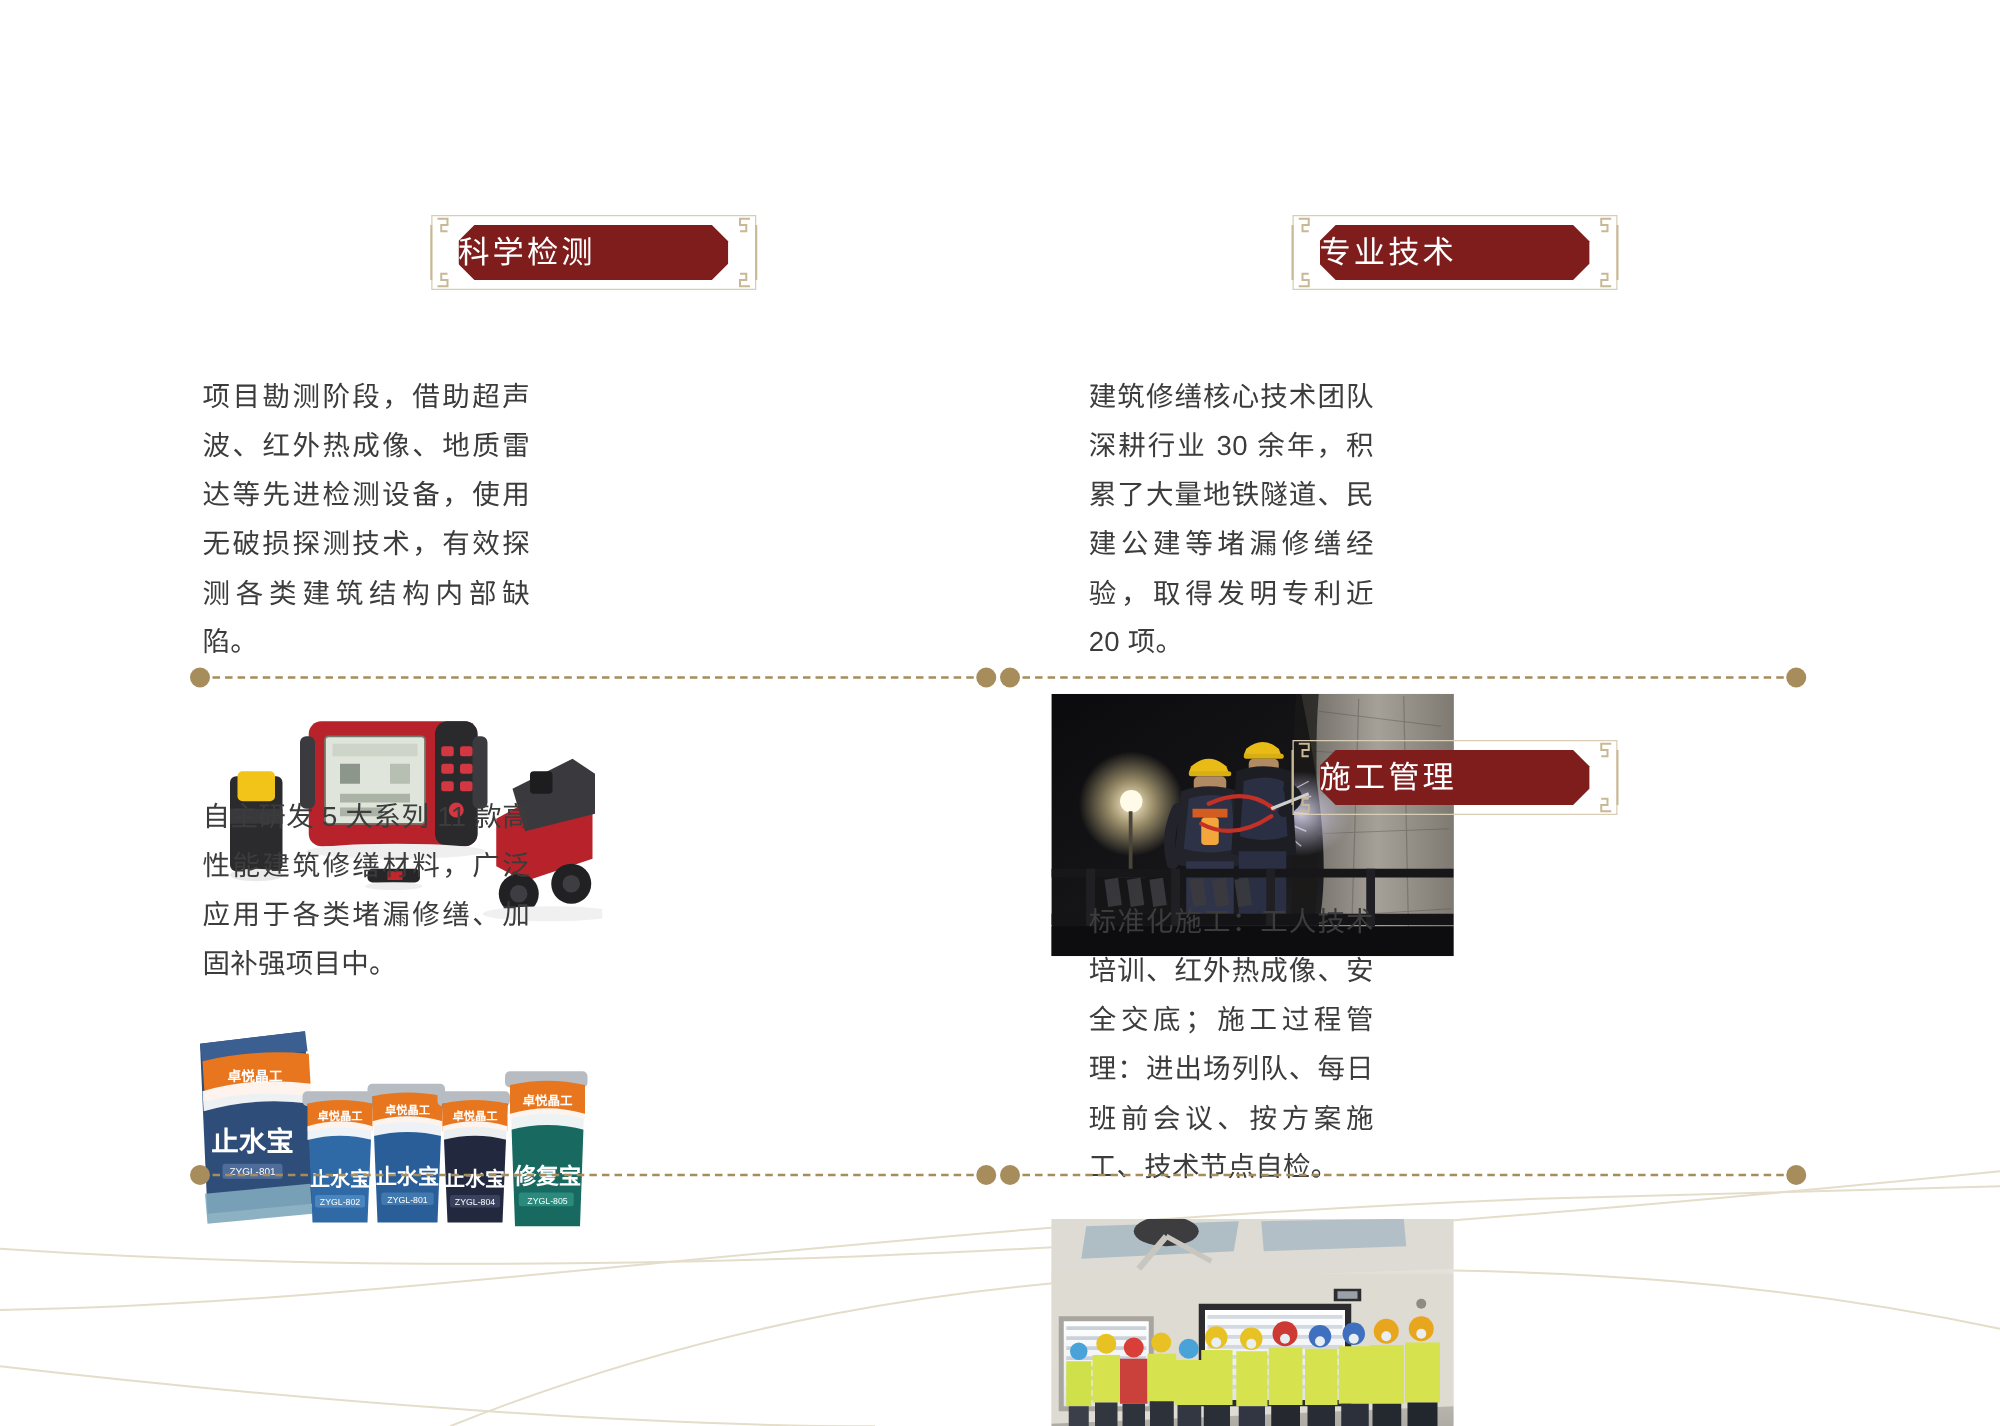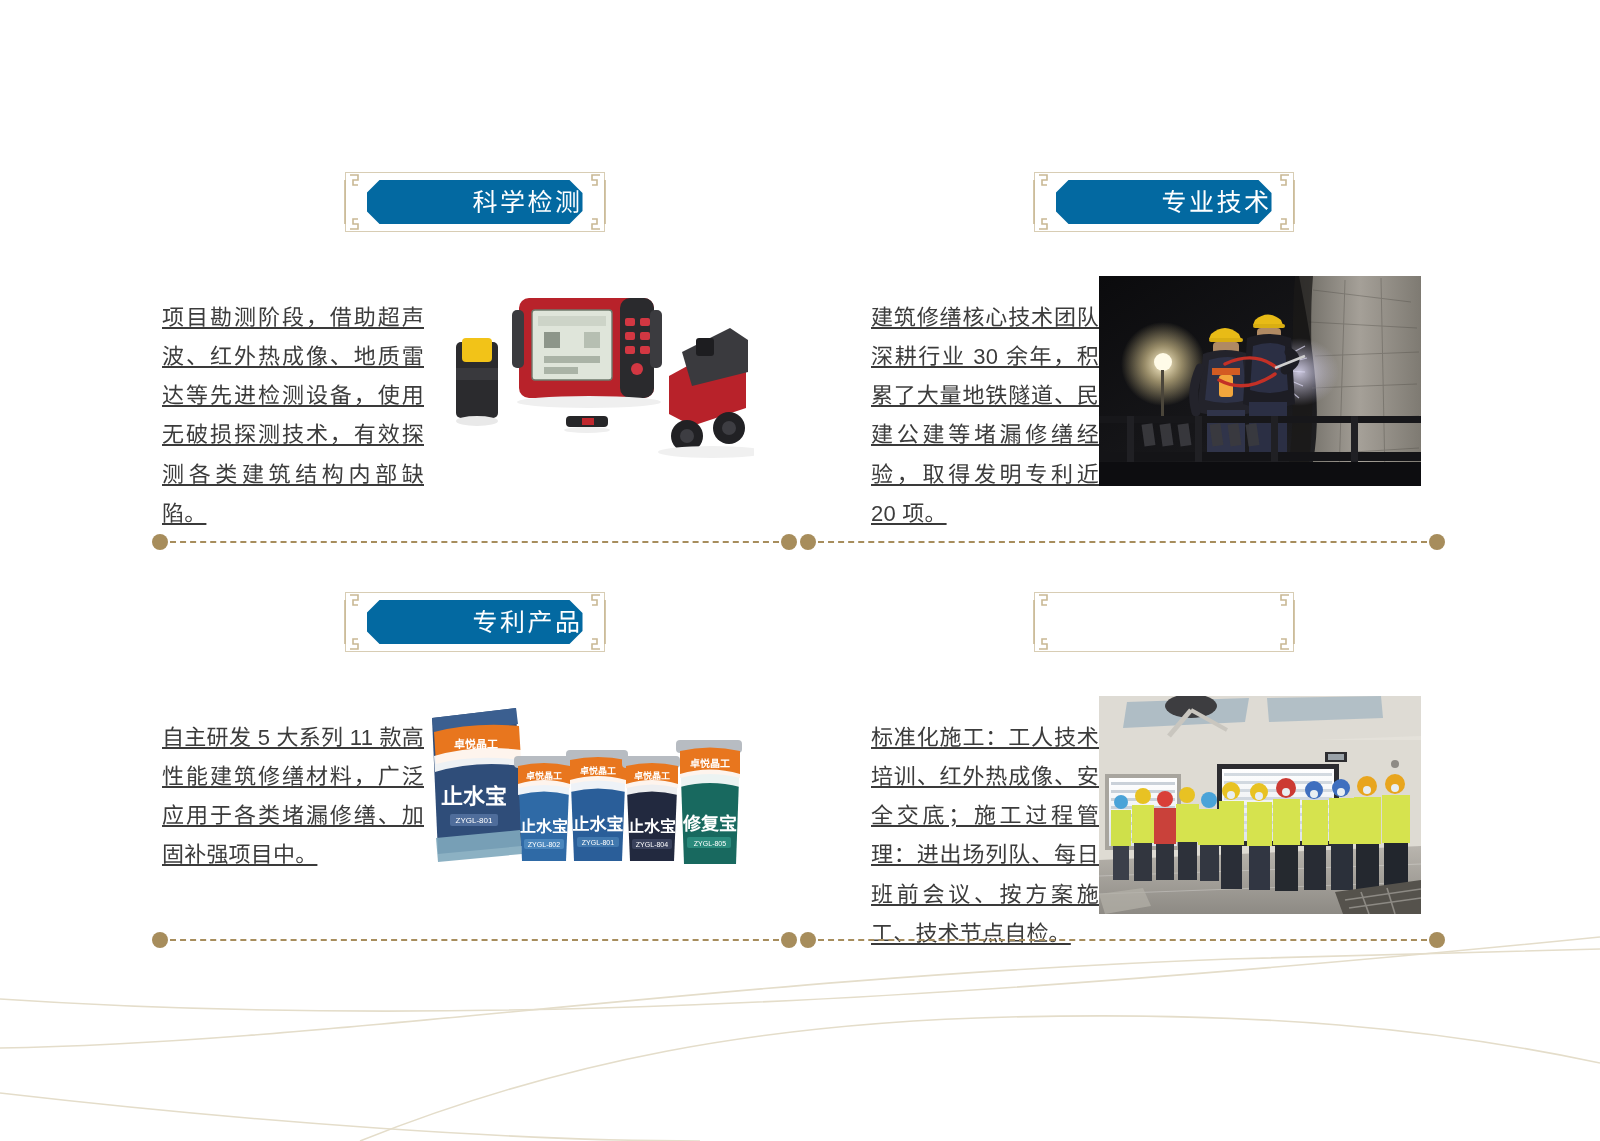--- a/index.html
+++ b/index.html
@@ -73,45 +73,45 @@
   .corner.tl { left: -4px; top: 12px; }
   .corner.tr { right: -4px; top: 12px; transform: scaleX(-1); }
 
   
   .plaque-tablet {
     position: absolute;
     left: 22px;
     right: 22px;
     top: 20px;
     bottom: 20px;
-    background: #0369a1;
+    background: #7f1d1d;
     -webkit-clip-path: polygon(13px 0, calc(100% - 13px) 0, 100% 13px, 100% calc(100% - 13px), calc(100% - 13px) 100%, 13px 100%, 0 calc(100% - 13px), 0 13px);
     clip-path: polygon(13px 0, calc(100% - 13px) 0, 100% 13px, 100% calc(100% - 13px), calc(100% - 13px) 100%, 13px 100%, 0 calc(100% - 13px), 0 13px);
     display: flex;
     align-items: center;
-    justify-content: flex-end;
+    justify-content: flex-start;
     z-index: 2;
     font-family: Liberation Serif, serif;
   }
   .plaque-title {
     color: #ffffff;
     font-size: 25px;
     letter-spacing: 2.5px;
     line-height: 1;
     white-space: nowrap;
     font-weight: 400;
   }
 
   
   .content {
     display: flex;
     align-items: flex-start;
     margin-top: 32px;
   }
-  .content.text-first { flex-direction: row; text-decoration: underline; }
+  .content.text-first { flex-direction: column; }
 
   .blurb {
     font-size: 22px;
     line-height: 1.78;
     color: #3c3c3c;
     text-align: justify;
     text-justify: inter-ideograph;
     letter-spacing: 0.2px;
   }
   .panel.c1 .blurb { width: 262px; margin-left: 10px; }
@@ -387,20 +387,91 @@
               <rect x="0" y="186" width="322" height="24" fill="#0d0d10"></rect>
             </g>
           </svg>
         </div>
       </div>
     </div>
   </div>
 
   <div class="panel c1 r2">
 
+
+    <div class="content text-first">
+      <p class="blurb">自主研发 5 大系列 11 款高性能建筑修缮材料，广泛应用于各类堵漏修缮、加固补强项目中。</p>
+      <div class="media">
+        <div class="photo">
+          <svg width="322" height="175" viewBox="0 0 322 175" xmlns="http://www.w3.org/2000/svg">
+            <rect width="322" height="175" fill="#ffffff"></rect>
+
+            <g>
+              <path d="M8 22 L92 12 L98 150 L14 158 Z" fill="#2f4d79"></path>
+              <path d="M8 22 L92 12 L94 28 L10 38 Z" fill="#3b5f90"></path>
+              <path d="M10 36 Q50 26, 95 30 L97 64 Q50 58, 12 68 Z" fill="#e8761e"></path>
+              <path d="M10 60 Q52 48, 97 54 L97 70 Q52 64, 11 76 Z" fill="#ffffff" opacity="0.92"></path>
+              <text x="52" y="52" font-family="Liberation Sans, sans-serif" font-size="11" fill="#ffffff" text-anchor="middle" font-weight="bold">卓悦晶工</text>
+              <text x="50" y="108" font-family="Liberation Sans, sans-serif" font-size="22" fill="#ffffff" text-anchor="middle" font-weight="bold">止水宝</text>
+              <rect x="26" y="118" width="48" height="12" rx="2" fill="#4f6d9b"></rect>
+              <text x="50" y="127" font-family="Liberation Sans, sans-serif" font-size="8" fill="#ffffff" text-anchor="middle">ZYGL-801</text>
+              <path d="M12 142 L96 134 L98 158 L14 166 Z" fill="#7fa9bd" opacity="0.9"></path>
+            </g>
+
+            <g>
+              <rect x="90" y="60" width="58" height="12" rx="4" fill="#b7bcc2"></rect>
+              <path d="M94 70 L146 70 L142 165 L98 165 Z" fill="#2f6aa6"></path>
+              <path d="M94 70 Q120 64, 146 70 L146 92 Q120 86, 94 92 Z" fill="#e8761e"></path>
+              <path d="M94 88 Q120 80, 146 88 L146 99 Q120 92, 94 99 Z" fill="#ffffff" opacity="0.92"></path>
+              <text x="120" y="83" font-family="Liberation Sans, sans-serif" font-size="9" fill="#ffffff" text-anchor="middle" font-weight="bold">卓悦晶工</text>
+              <text x="120" y="136" font-family="Liberation Sans, sans-serif" font-size="16" fill="#ffffff" text-anchor="middle" font-weight="bold">止水宝</text>
+              <rect x="100" y="143" width="40" height="10" rx="2" fill="#4a86bd"></rect>
+              <text x="120" y="151" font-family="Liberation Sans, sans-serif" font-size="7" fill="#ffffff" text-anchor="middle">ZYGL-802</text>
+            </g>
+
+            <g>
+              <rect x="142" y="54" width="62" height="12" rx="4" fill="#b7bcc2"></rect>
+              <path d="M146 64 L202 64 L198 165 L150 165 Z" fill="#2a5e99"></path>
+              <path d="M146 64 Q174 58, 202 64 L202 88 Q174 81, 146 88 Z" fill="#e8761e"></path>
+              <path d="M146 84 Q174 76, 202 84 L202 96 Q174 89, 146 96 Z" fill="#ffffff" opacity="0.92"></path>
+              <text x="174" y="78" font-family="Liberation Sans, sans-serif" font-size="9" fill="#ffffff" text-anchor="middle" font-weight="bold">卓悦晶工</text>
+              <text x="174" y="134" font-family="Liberation Sans, sans-serif" font-size="17" fill="#ffffff" text-anchor="middle" font-weight="bold">止水宝</text>
+              <rect x="153" y="141" width="42" height="10" rx="2" fill="#4178ae"></rect>
+              <text x="174" y="149" font-family="Liberation Sans, sans-serif" font-size="7" fill="#ffffff" text-anchor="middle">ZYGL-801</text>
+            </g>
+
+            <g>
+              <rect x="198" y="60" width="58" height="12" rx="4" fill="#b7bcc2"></rect>
+              <path d="M202 70 L254 70 L250 165 L206 165 Z" fill="#22293f"></path>
+              <path d="M202 70 Q228 64, 254 70 L254 92 Q228 85, 202 92 Z" fill="#e8761e"></path>
+              <path d="M202 88 Q228 80, 254 88 L254 99 Q228 92, 202 99 Z" fill="#ffffff" opacity="0.92"></path>
+              <text x="228" y="83" font-family="Liberation Sans, sans-serif" font-size="9" fill="#ffffff" text-anchor="middle" font-weight="bold">卓悦晶工</text>
+              <text x="228" y="136" font-family="Liberation Sans, sans-serif" font-size="16" fill="#ffffff" text-anchor="middle" font-weight="bold">止水宝</text>
+              <rect x="208" y="143" width="40" height="10" rx="2" fill="#39415c"></rect>
+              <text x="228" y="151" font-family="Liberation Sans, sans-serif" font-size="7" fill="#ffffff" text-anchor="middle">ZYGL-804</text>
+            </g>
+
+            <g>
+              <rect x="252" y="44" width="66" height="13" rx="4" fill="#b7bcc2"></rect>
+              <path d="M256 55 L316 55 L312 168 L260 168 Z" fill="#18695f"></path>
+              <path d="M256 55 Q286 48, 316 55 L316 82 Q286 74, 256 82 Z" fill="#e8761e"></path>
+              <path d="M256 78 Q286 69, 316 78 L316 91 Q286 83, 256 91 Z" fill="#ffffff" opacity="0.92"></path>
+              <text x="286" y="71" font-family="Liberation Sans, sans-serif" font-size="10" fill="#ffffff" text-anchor="middle" font-weight="bold">卓悦晶工</text>
+              <text x="286" y="134" font-family="Liberation Sans, sans-serif" font-size="18" fill="#ffffff" text-anchor="middle" font-weight="bold">修复宝</text>
+              <rect x="263" y="141" width="44" height="11" rx="2" fill="#2a8a7c"></rect>
+              <text x="286" y="150" font-family="Liberation Sans, sans-serif" font-size="7" fill="#ffffff" text-anchor="middle">ZYGL-805</text>
+            </g>
+          </svg>
+        </div>
+      </div>
+    </div>
+  </div>
+
+  <div class="panel c2 r2">
+
     <div class="plaque">
       <div class="plaque-frame"></div>
       <span class="corner tl">
         <svg width="26" height="60" viewBox="0 0 26 60" xmlns="http://www.w3.org/2000/svg">
           <g fill="none" stroke="#c9b894" stroke-width="1.6">
             <path d="M9 3 h8 v5 h-5 v5 h5"></path>
               <path d="M4 8 v44"></path>
               <path d="M9 57 h8 v-5 h-5 v-5 h5"></path>
           </g>
         </svg>
@@ -408,114 +479,22 @@
       <span class="corner tr">
         <svg width="26" height="60" viewBox="0 0 26 60" xmlns="http://www.w3.org/2000/svg">
           <g fill="none" stroke="#c9b894" stroke-width="1.6">
             <path d="M9 3 h8 v5 h-5 v5 h5"></path>
               <path d="M4 8 v44"></path>
               <path d="M9 57 h8 v-5 h-5 v-5 h5"></path>
           </g>
         </svg>
       </span>
       <div class="plaque-tablet">
-        <span class="plaque-title">专利产品</span>
+        <span class="plaque-title">施工管理</span>
       </div>
-    </div>
-
-    <div class="content text-first">
-      <p class="blurb">自主研发 5 大系列 11 款高性能建筑修缮材料，广泛应用于各类堵漏修缮、加固补强项目中。</p>
-      <div class="media">
-        <div class="photo">
-          <svg width="322" height="175" viewBox="0 0 322 175" xmlns="http://www.w3.org/2000/svg">
-            <rect width="322" height="175" fill="#ffffff"></rect>
-
-            <g>
-              <path d="M8 22 L92 12 L98 150 L14 158 Z" fill="#2f4d79"></path>
-              <path d="M8 22 L92 12 L94 28 L10 38 Z" fill="#3b5f90"></path>
-              <path d="M10 36 Q50 26, 95 30 L97 64 Q50 58, 12 68 Z" fill="#e8761e"></path>
-              <path d="M10 60 Q52 48, 97 54 L97 70 Q52 64, 11 76 Z" fill="#ffffff" opacity="0.92"></path>
-              <text x="52" y="52" font-family="Liberation Sans, sans-serif" font-size="11" fill="#ffffff" text-anchor="middle" font-weight="bold">卓悦晶工</text>
-              <text x="50" y="108" font-family="Liberation Sans, sans-serif" font-size="22" fill="#ffffff" text-anchor="middle" font-weight="bold">止水宝</text>
-              <rect x="26" y="118" width="48" height="12" rx="2" fill="#4f6d9b"></rect>
-              <text x="50" y="127" font-family="Liberation Sans, sans-serif" font-size="8" fill="#ffffff" text-anchor="middle">ZYGL-801</text>
-              <path d="M12 142 L96 134 L98 158 L14 166 Z" fill="#7fa9bd" opacity="0.9"></path>
-            </g>
-
-            <g>
-              <rect x="90" y="60" width="58" height="12" rx="4" fill="#b7bcc2"></rect>
-              <path d="M94 70 L146 70 L142 165 L98 165 Z" fill="#2f6aa6"></path>
-              <path d="M94 70 Q120 64, 146 70 L146 92 Q120 86, 94 92 Z" fill="#e8761e"></path>
-              <path d="M94 88 Q120 80, 146 88 L146 99 Q120 92, 94 99 Z" fill="#ffffff" opacity="0.92"></path>
-              <text x="120" y="83" font-family="Liberation Sans, sans-serif" font-size="9" fill="#ffffff" text-anchor="middle" font-weight="bold">卓悦晶工</text>
-              <text x="120" y="136" font-family="Liberation Sans, sans-serif" font-size="16" fill="#ffffff" text-anchor="middle" font-weight="bold">止水宝</text>
-              <rect x="100" y="143" width="40" height="10" rx="2" fill="#4a86bd"></rect>
-              <text x="120" y="151" font-family="Liberation Sans, sans-serif" font-size="7" fill="#ffffff" text-anchor="middle">ZYGL-802</text>
-            </g>
-
-            <g>
-              <rect x="142" y="54" width="62" height="12" rx="4" fill="#b7bcc2"></rect>
-              <path d="M146 64 L202 64 L198 165 L150 165 Z" fill="#2a5e99"></path>
-              <path d="M146 64 Q174 58, 202 64 L202 88 Q174 81, 146 88 Z" fill="#e8761e"></path>
-              <path d="M146 84 Q174 76, 202 84 L202 96 Q174 89, 146 96 Z" fill="#ffffff" opacity="0.92"></path>
-              <text x="174" y="78" font-family="Liberation Sans, sans-serif" font-size="9" fill="#ffffff" text-anchor="middle" font-weight="bold">卓悦晶工</text>
-              <text x="174" y="134" font-family="Liberation Sans, sans-serif" font-size="17" fill="#ffffff" text-anchor="middle" font-weight="bold">止水宝</text>
-              <rect x="153" y="141" width="42" height="10" rx="2" fill="#4178ae"></rect>
-              <text x="174" y="149" font-family="Liberation Sans, sans-serif" font-size="7" fill="#ffffff" text-anchor="middle">ZYGL-801</text>
-            </g>
-
-            <g>
-              <rect x="198" y="60" width="58" height="12" rx="4" fill="#b7bcc2"></rect>
-              <path d="M202 70 L254 70 L250 165 L206 165 Z" fill="#22293f"></path>
-              <path d="M202 70 Q228 64, 254 70 L254 92 Q228 85, 202 92 Z" fill="#e8761e"></path>
-              <path d="M202 88 Q228 80, 254 88 L254 99 Q228 92, 202 99 Z" fill="#ffffff" opacity="0.92"></path>
-              <text x="228" y="83" font-family="Liberation Sans, sans-serif" font-size="9" fill="#ffffff" text-anchor="middle" font-weight="bold">卓悦晶工</text>
-              <text x="228" y="136" font-family="Liberation Sans, sans-serif" font-size="16" fill="#ffffff" text-anchor="middle" font-weight="bold">止水宝</text>
-              <rect x="208" y="143" width="40" height="10" rx="2" fill="#39415c"></rect>
-              <text x="228" y="151" font-family="Liberation Sans, sans-serif" font-size="7" fill="#ffffff" text-anchor="middle">ZYGL-804</text>
-            </g>
-
-            <g>
-              <rect x="252" y="44" width="66" height="13" rx="4" fill="#b7bcc2"></rect>
-              <path d="M256 55 L316 55 L312 168 L260 168 Z" fill="#18695f"></path>
-              <path d="M256 55 Q286 48, 316 55 L316 82 Q286 74, 256 82 Z" fill="#e8761e"></path>
-              <path d="M256 78 Q286 69, 316 78 L316 91 Q286 83, 256 91 Z" fill="#ffffff" opacity="0.92"></path>
-              <text x="286" y="71" font-family="Liberation Sans, sans-serif" font-size="10" fill="#ffffff" text-anchor="middle" font-weight="bold">卓悦晶工</text>
-              <text x="286" y="134" font-family="Liberation Sans, sans-serif" font-size="18" fill="#ffffff" text-anchor="middle" font-weight="bold">修复宝</text>
-              <rect x="263" y="141" width="44" height="11" rx="2" fill="#2a8a7c"></rect>
-              <text x="286" y="150" font-family="Liberation Sans, sans-serif" font-size="7" fill="#ffffff" text-anchor="middle">ZYGL-805</text>
-            </g>
-          </svg>
-        </div>
-      </div>
-    </div>
-  </div>
-
-  <div class="panel c2 r2">
-
-    <div class="plaque">
-      <div class="plaque-frame"></div>
-      <span class="corner tl">
-        <svg width="26" height="60" viewBox="0 0 26 60" xmlns="http://www.w3.org/2000/svg">
-          <g fill="none" stroke="#c9b894" stroke-width="1.6">
-            <path d="M9 3 h8 v5 h-5 v5 h5"></path>
-              <path d="M4 8 v44"></path>
-              <path d="M9 57 h8 v-5 h-5 v-5 h5"></path>
-          </g>
-        </svg>
-      </span>
-      <span class="corner tr">
-        <svg width="26" height="60" viewBox="0 0 26 60" xmlns="http://www.w3.org/2000/svg">
-          <g fill="none" stroke="#c9b894" stroke-width="1.6">
-            <path d="M9 3 h8 v5 h-5 v5 h5"></path>
-              <path d="M4 8 v44"></path>
-              <path d="M9 57 h8 v-5 h-5 v-5 h5"></path>
-          </g>
-        </svg>
-      </span>
     </div>
 
     <div class="content text-first">
       <p class="blurb">标准化施工：工人技术培训、红外热成像、安全交底；施工过程管理：进出场列队、每日班前会议、按方案施工、技术节点自检。</p>
       <div class="media">
         <div class="photo">
           <svg width="322" height="218" viewBox="0 0 322 218" xmlns="http://www.w3.org/2000/svg">
             <defs>
               <linearGradient id="roomg" x1="0" y1="0" x2="0" y2="1">
                 <stop offset="0%" stop-color="#e9e6df"></stop>

